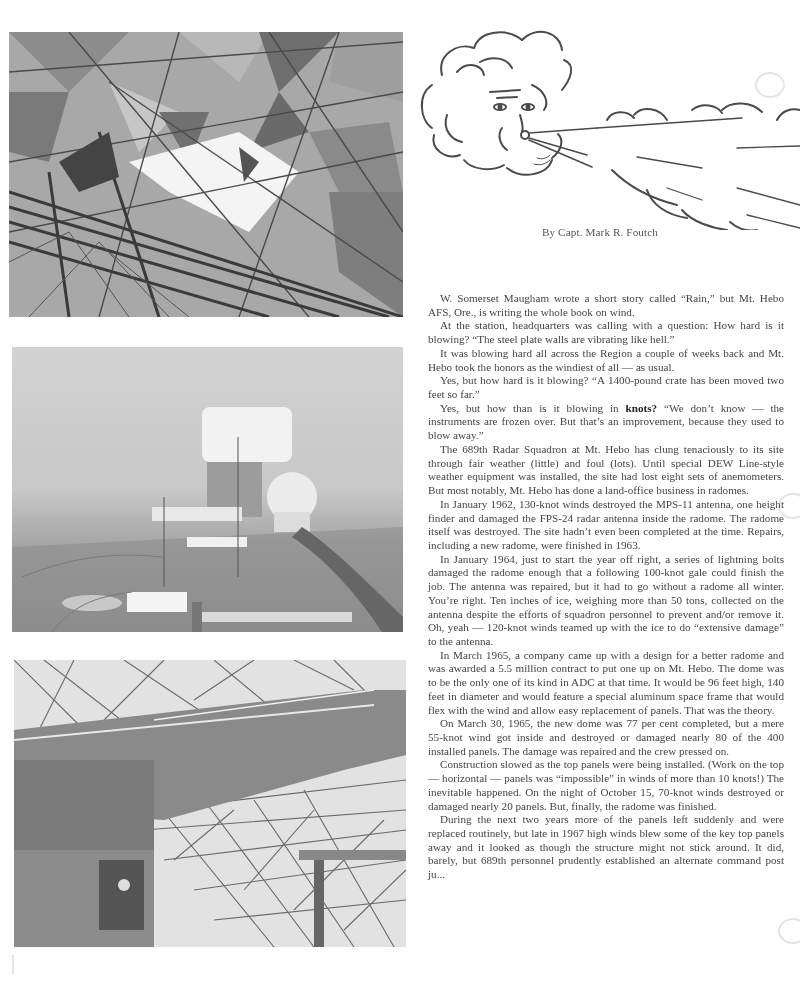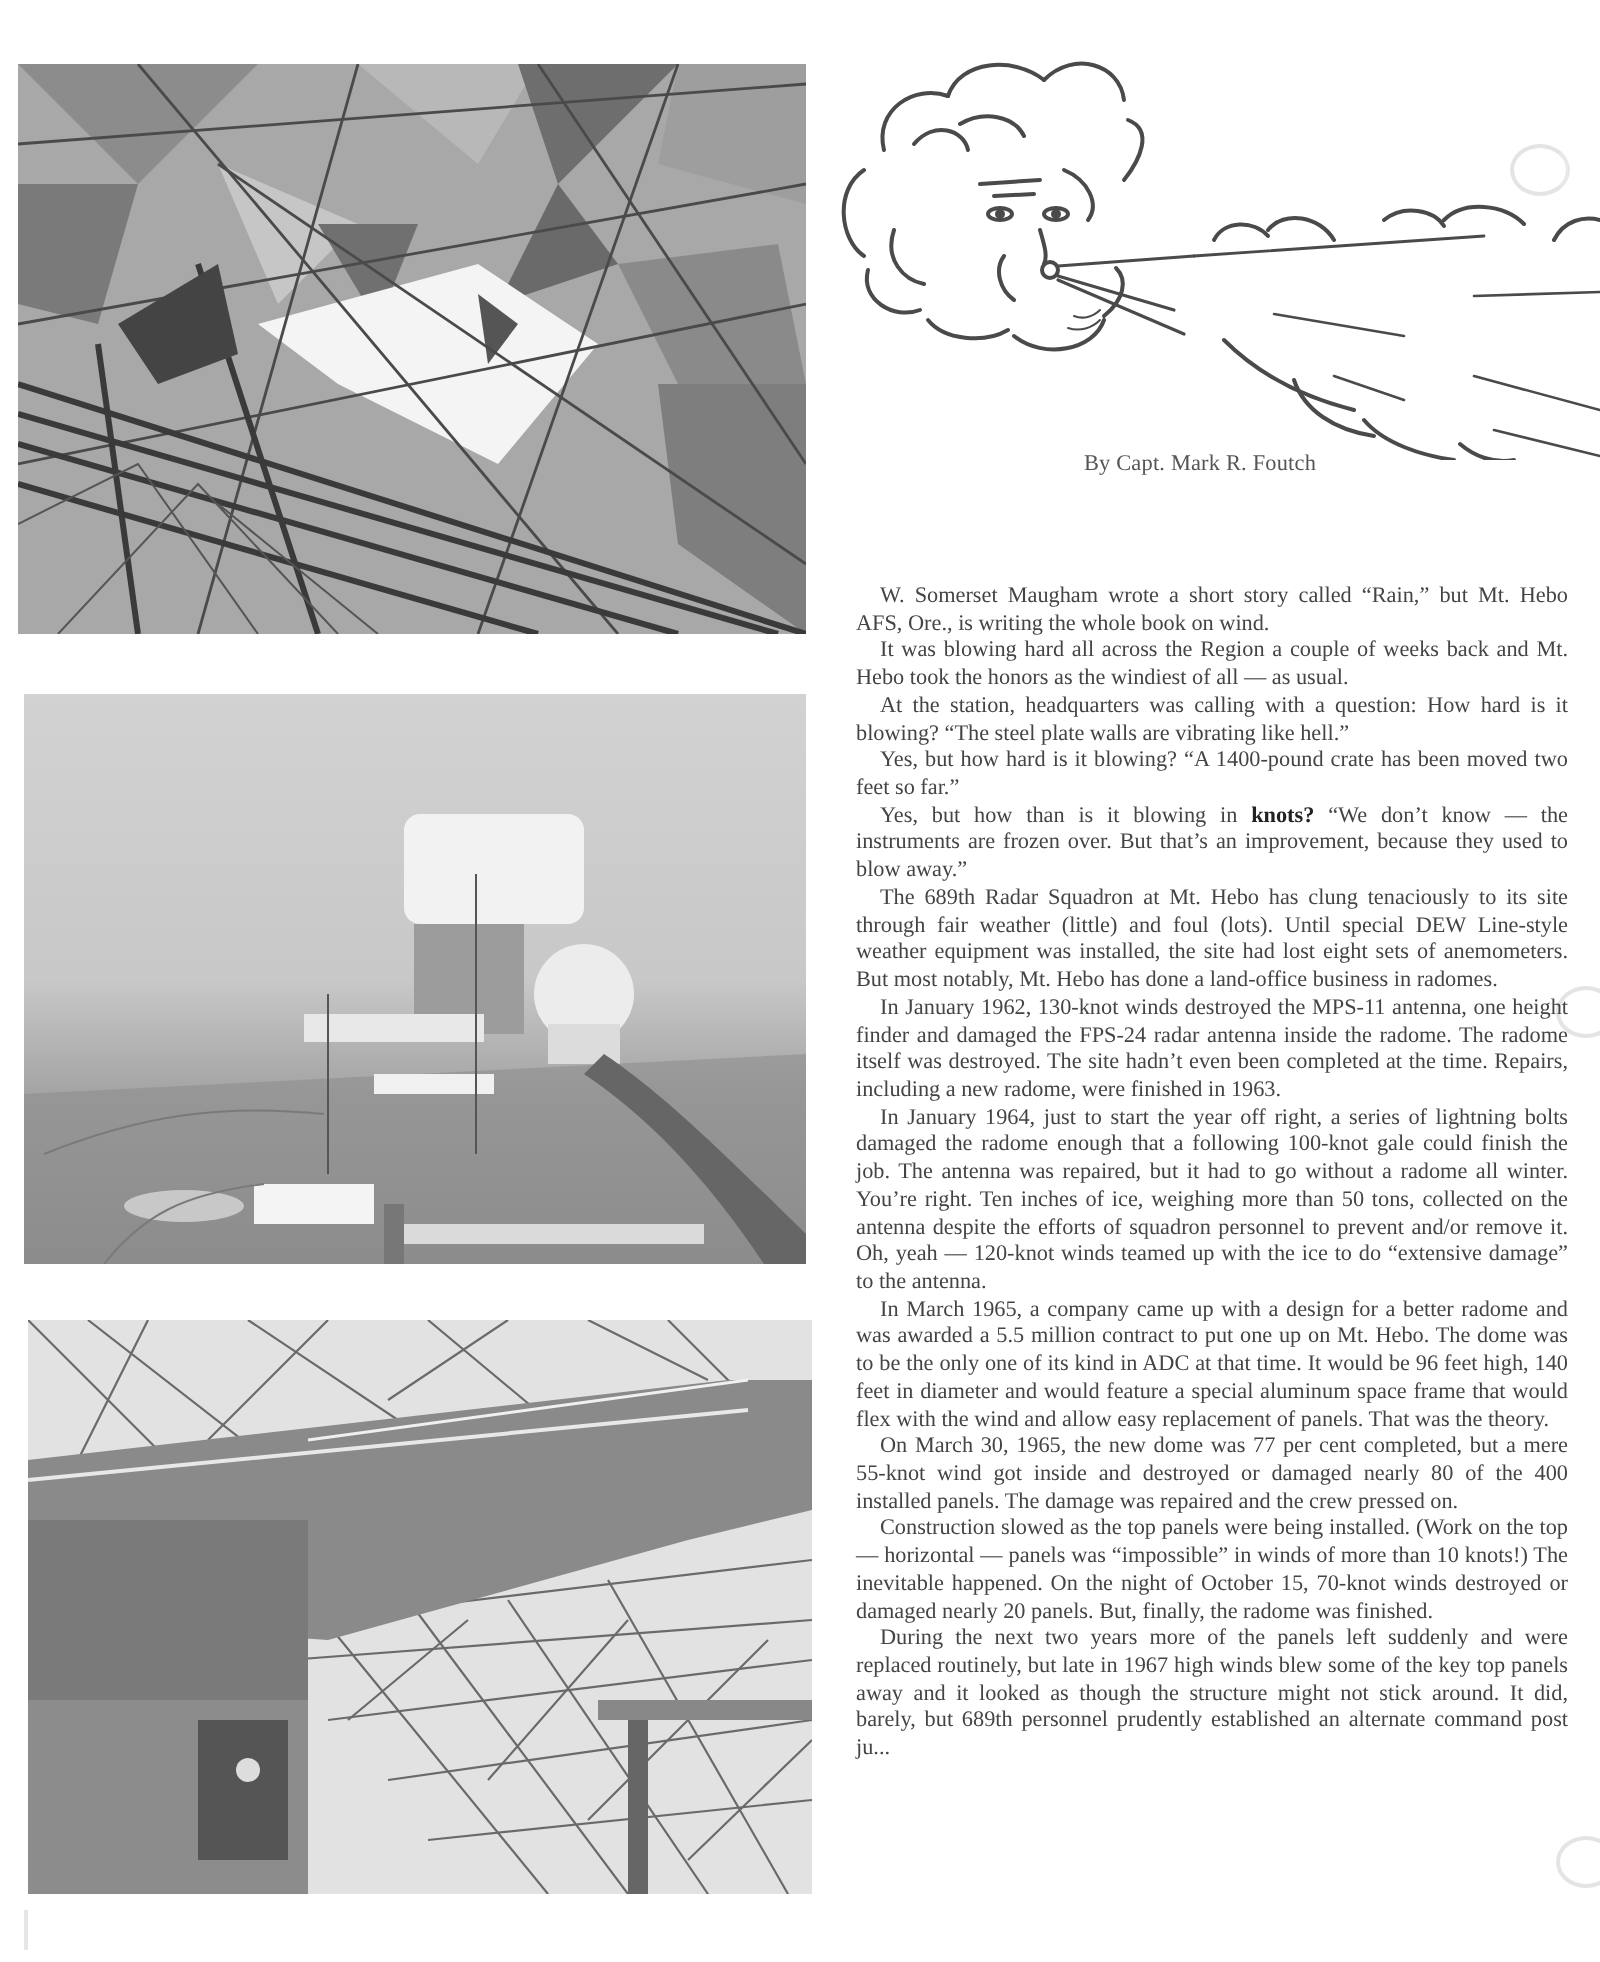--- a/index.html
+++ b/index.html
@@ -187,22 +187,22 @@
 </div>
 
 <div class="punch-hole" id="hole-1"></div>
 <div class="punch-hole" id="hole-2"></div>
 <div class="punch-hole" id="hole-3"></div>
 
 <div id="byline">By Capt. Mark R. Foutch</div>
 
 <div id="article">
   <p>W. Somerset Maugham wrote a short story called “Rain,” but Mt. Hebo AFS, Ore., is writing the whole book on wind.</p>
+  <p>At the station, headquarters was calling with a question: How hard is it blowing? “The steel plate walls are vibrating like hell.”</p>
   <p>It was blowing hard all across the Region a couple of weeks back and Mt. Hebo took the honors as the windiest of all — as usual.</p>
-  <p>At the station, headquarters was calling with a question: How hard is it blowing? “The steel plate walls are vibrating like hell.”</p>
   <p>Yes, but how hard is it blowing? “A 1400-pound crate has been moved two feet so far.”</p>
   <p><span>Yes, but how than is it blowing in </span><b>knots?</b><span> “We don’t know — the instruments are frozen over. But that’s an improvement, because they used to blow away.”</span></p>
   <p>The 689th Radar Squadron at Mt. Hebo has clung tenaciously to its site through fair weather (little) and foul (lots). Until special DEW Line-style weather equipment was installed, the site had lost eight sets of anemometers. But most notably, Mt. Hebo has done a land-office business in radomes.</p>
   <p>In January 1962, 130-knot winds destroyed the MPS-11 antenna, one height finder and damaged the FPS-24 radar antenna inside the radome. The radome itself was destroyed. The site hadn’t even been completed at the time. Repairs, including a new radome, were finished in 1963.</p>
   <p>In January 1964, just to start the year off right, a series of lightning bolts damaged the radome enough that a following 100-knot gale could finish the job. The antenna was repaired, but it had to go without a radome all winter. You’re right. Ten inches of ice, weighing more than 50 tons, collected on the antenna despite the efforts of squadron personnel to prevent and/or remove it. Oh, yeah — 120-knot winds teamed up with the ice to do “extensive damage” to the antenna.</p>
   <p>In March 1965, a company came up with a design for a better radome and was awarded a 5.5 million contract to put one up on Mt. Hebo. The dome was to be the only one of its kind in ADC at that time. It would be 96 feet high, 140 feet in diameter and would feature a special aluminum space frame that would flex with the wind and allow easy replacement of panels. That was the theory.</p>
   <p>On March 30, 1965, the new dome was 77 per cent completed, but a mere 55-knot wind got inside and destroyed or damaged nearly 80 of the 400 installed panels. The damage was repaired and the crew pressed on.</p>
   <p>Construction slowed as the top panels were being installed. (Work on the top — horizontal — panels was “impossible” in winds of more than 10 knots!) The inevitable happened. On the night of October 15, 70-knot winds destroyed or damaged nearly 20 panels. But, finally, the radome was finished.</p>
   <p>During the next two years more of the panels left suddenly and were replaced routinely, but late in 1967 high winds blew some of the key top panels away and it looked as though the structure might not stick around. It did, barely, but 689th personnel prudently established an alternate command post ju...</p>
 </div>

